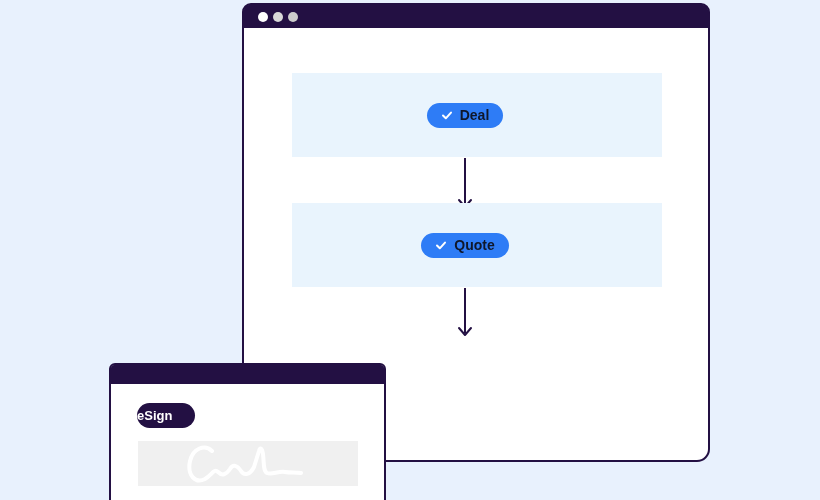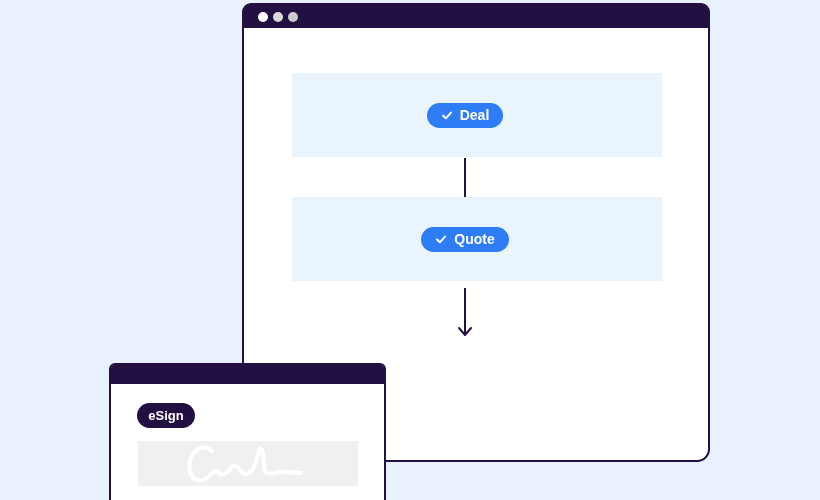--- a/index.html
+++ b/index.html
@@ -56,31 +56,31 @@
     width: 370px;
     height: 84px;
     background: #e9f4fd;
     display: flex;
     align-items: center;
     justify-content: center;
     padding-right: 24px; 
     box-sizing: border-box;
   }
   .band-1 { top: 68px; }
-  .band-2 { top: 192px; }
+  .band-2 { top: 198px; }
   .band-3 { top: 327px; }
 
   .step-button {
     display: inline-flex;
     align-items: center;
     gap: 7px;
     height: 25px;
     padding: 0 14px;
     background: #2e7cf6;
-    color: #ffffff;
+    color: #0f172a;
     border: none;
     border-radius: 13px;
     font-family: "Liberation Sans", sans-serif;
     font-size: 14px;
     font-weight: bold;
     cursor: pointer;
   }
   .step-button svg { display: block; }
 
   .flow-arrow {
@@ -102,21 +102,20 @@
   }
   .esign-badge {
     position: absolute;
     left: 26px; top: 38px;
     width: 58px; height: 25px;
     background: #231043;
     color: #ffffff;
     border-radius: 13px;
     display: flex;
     align-items: center;
-    justify-content: center;
     font-size: 13px;
     font-weight: bold;
   }
   .signature-field {
     position: absolute;
     left: 27px; top: 76px;
     width: 220px; height: 45px;
     background: #f0f0f0;
   }
   .signature-field svg { display: block; }

